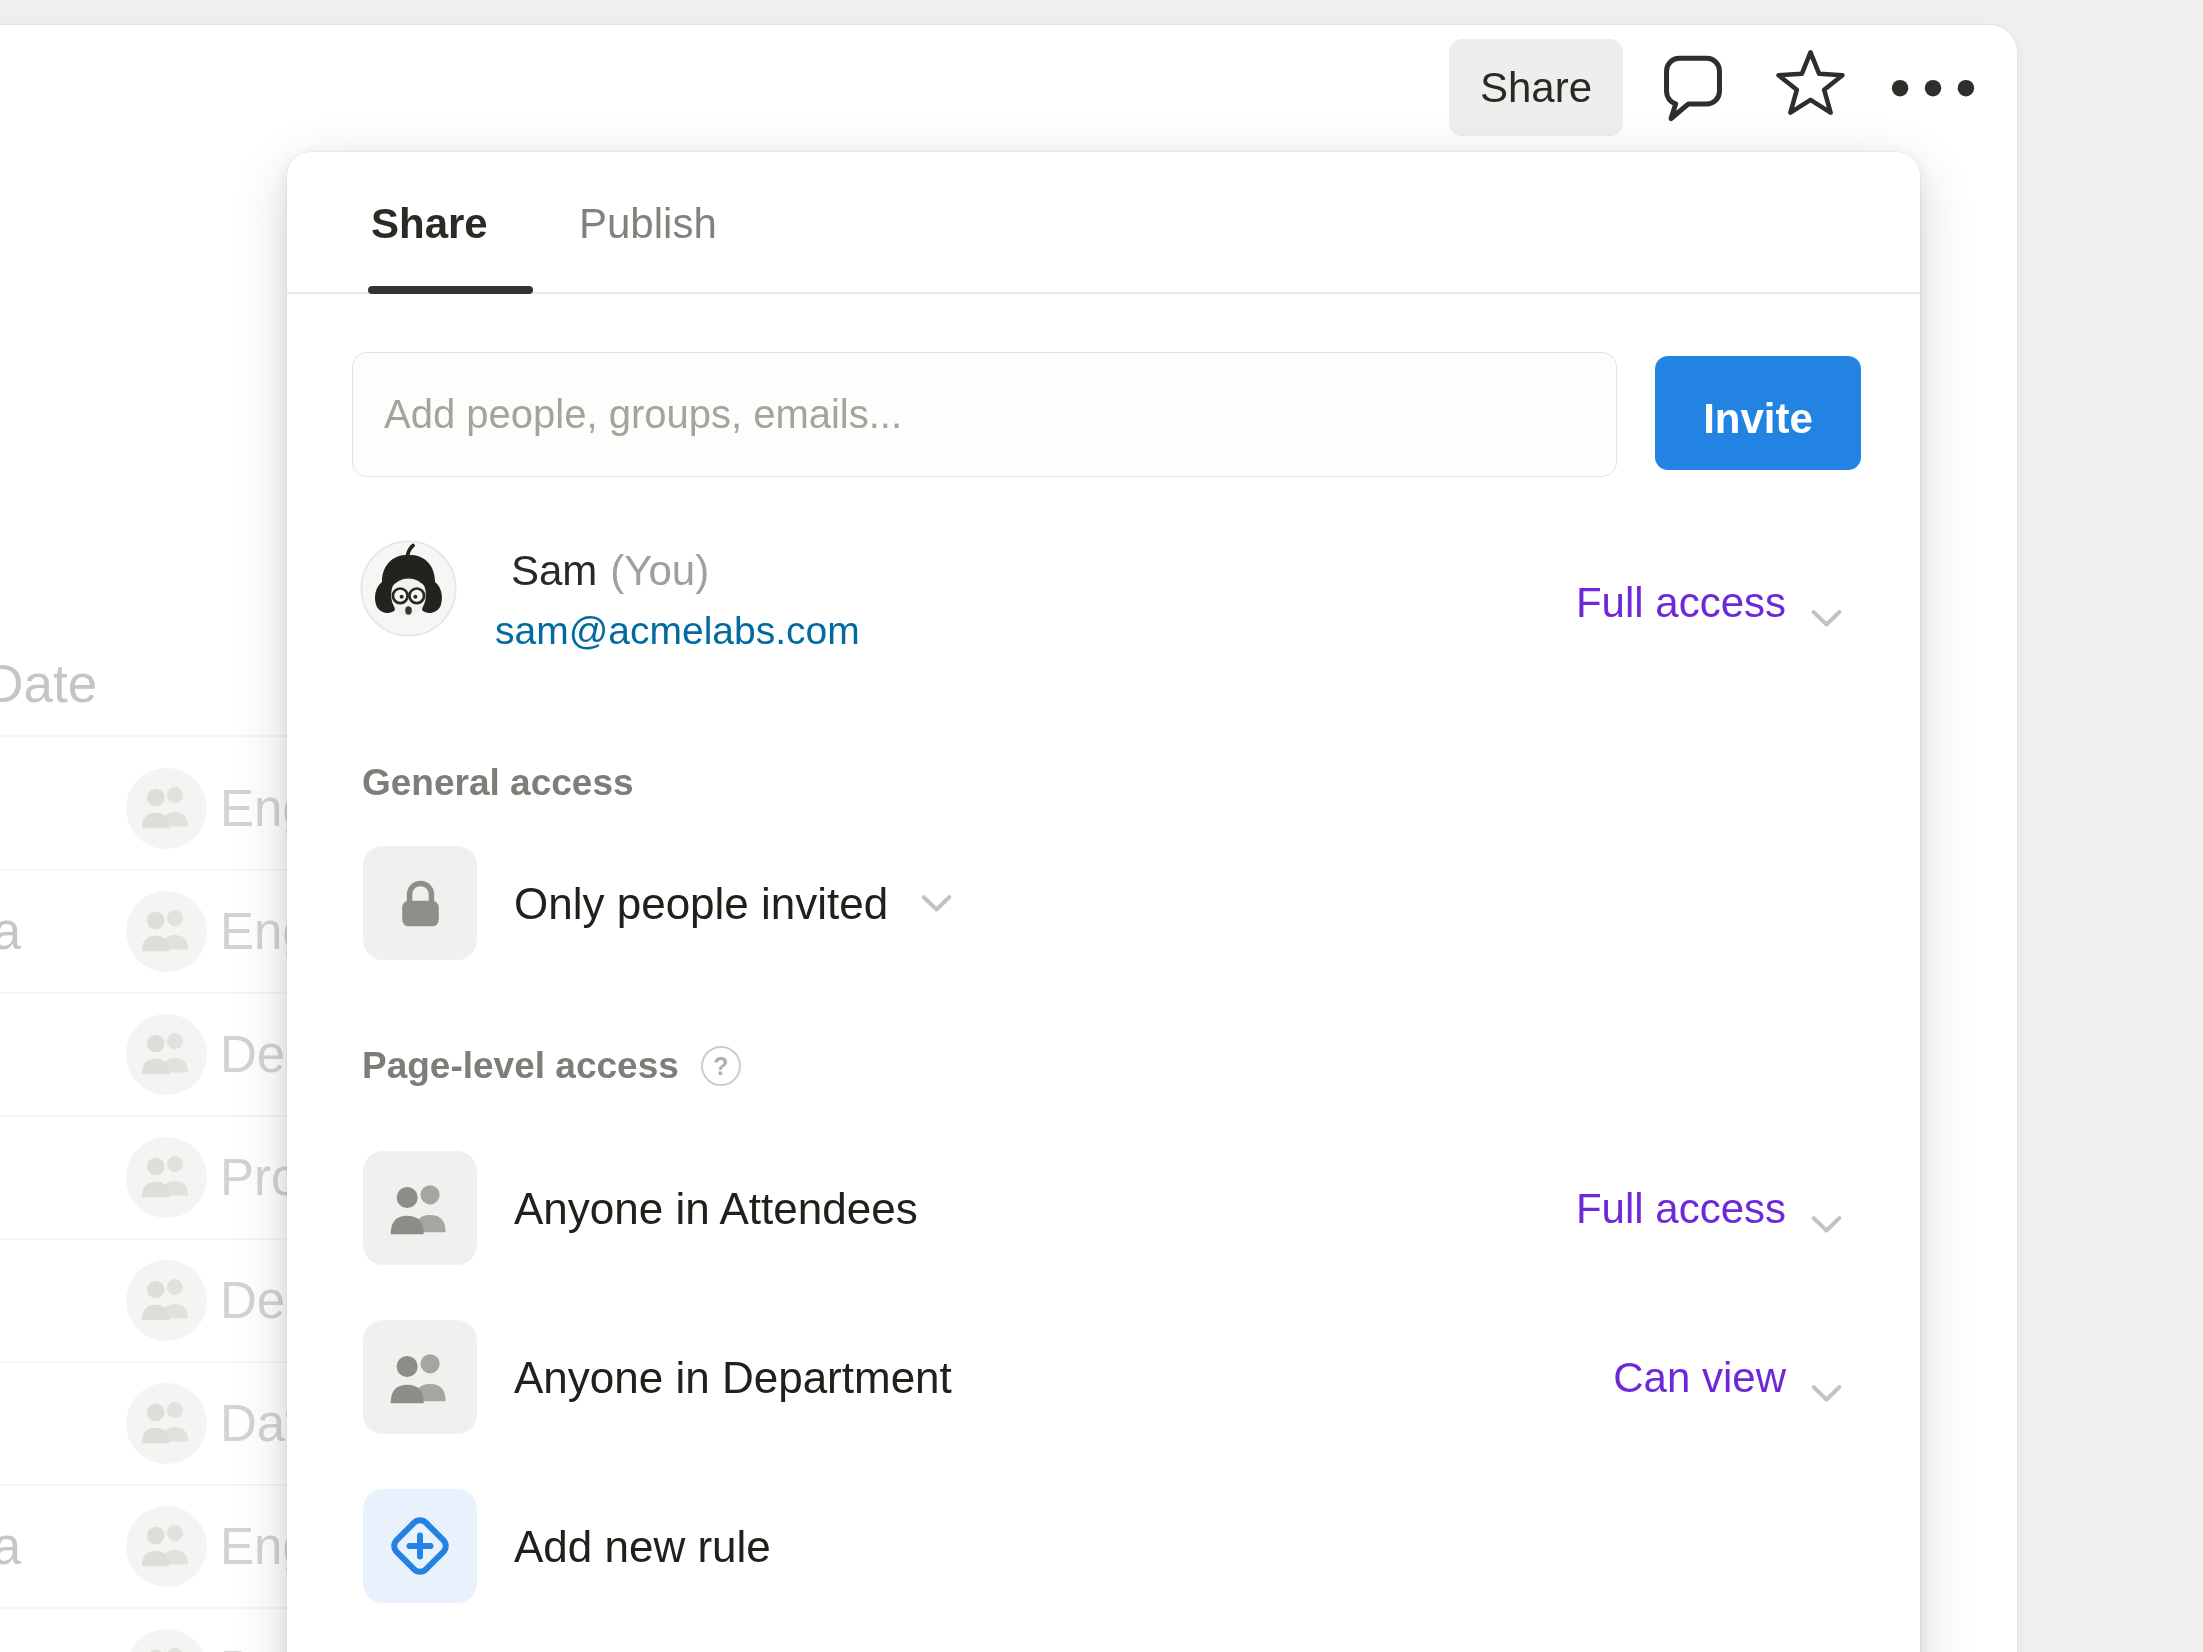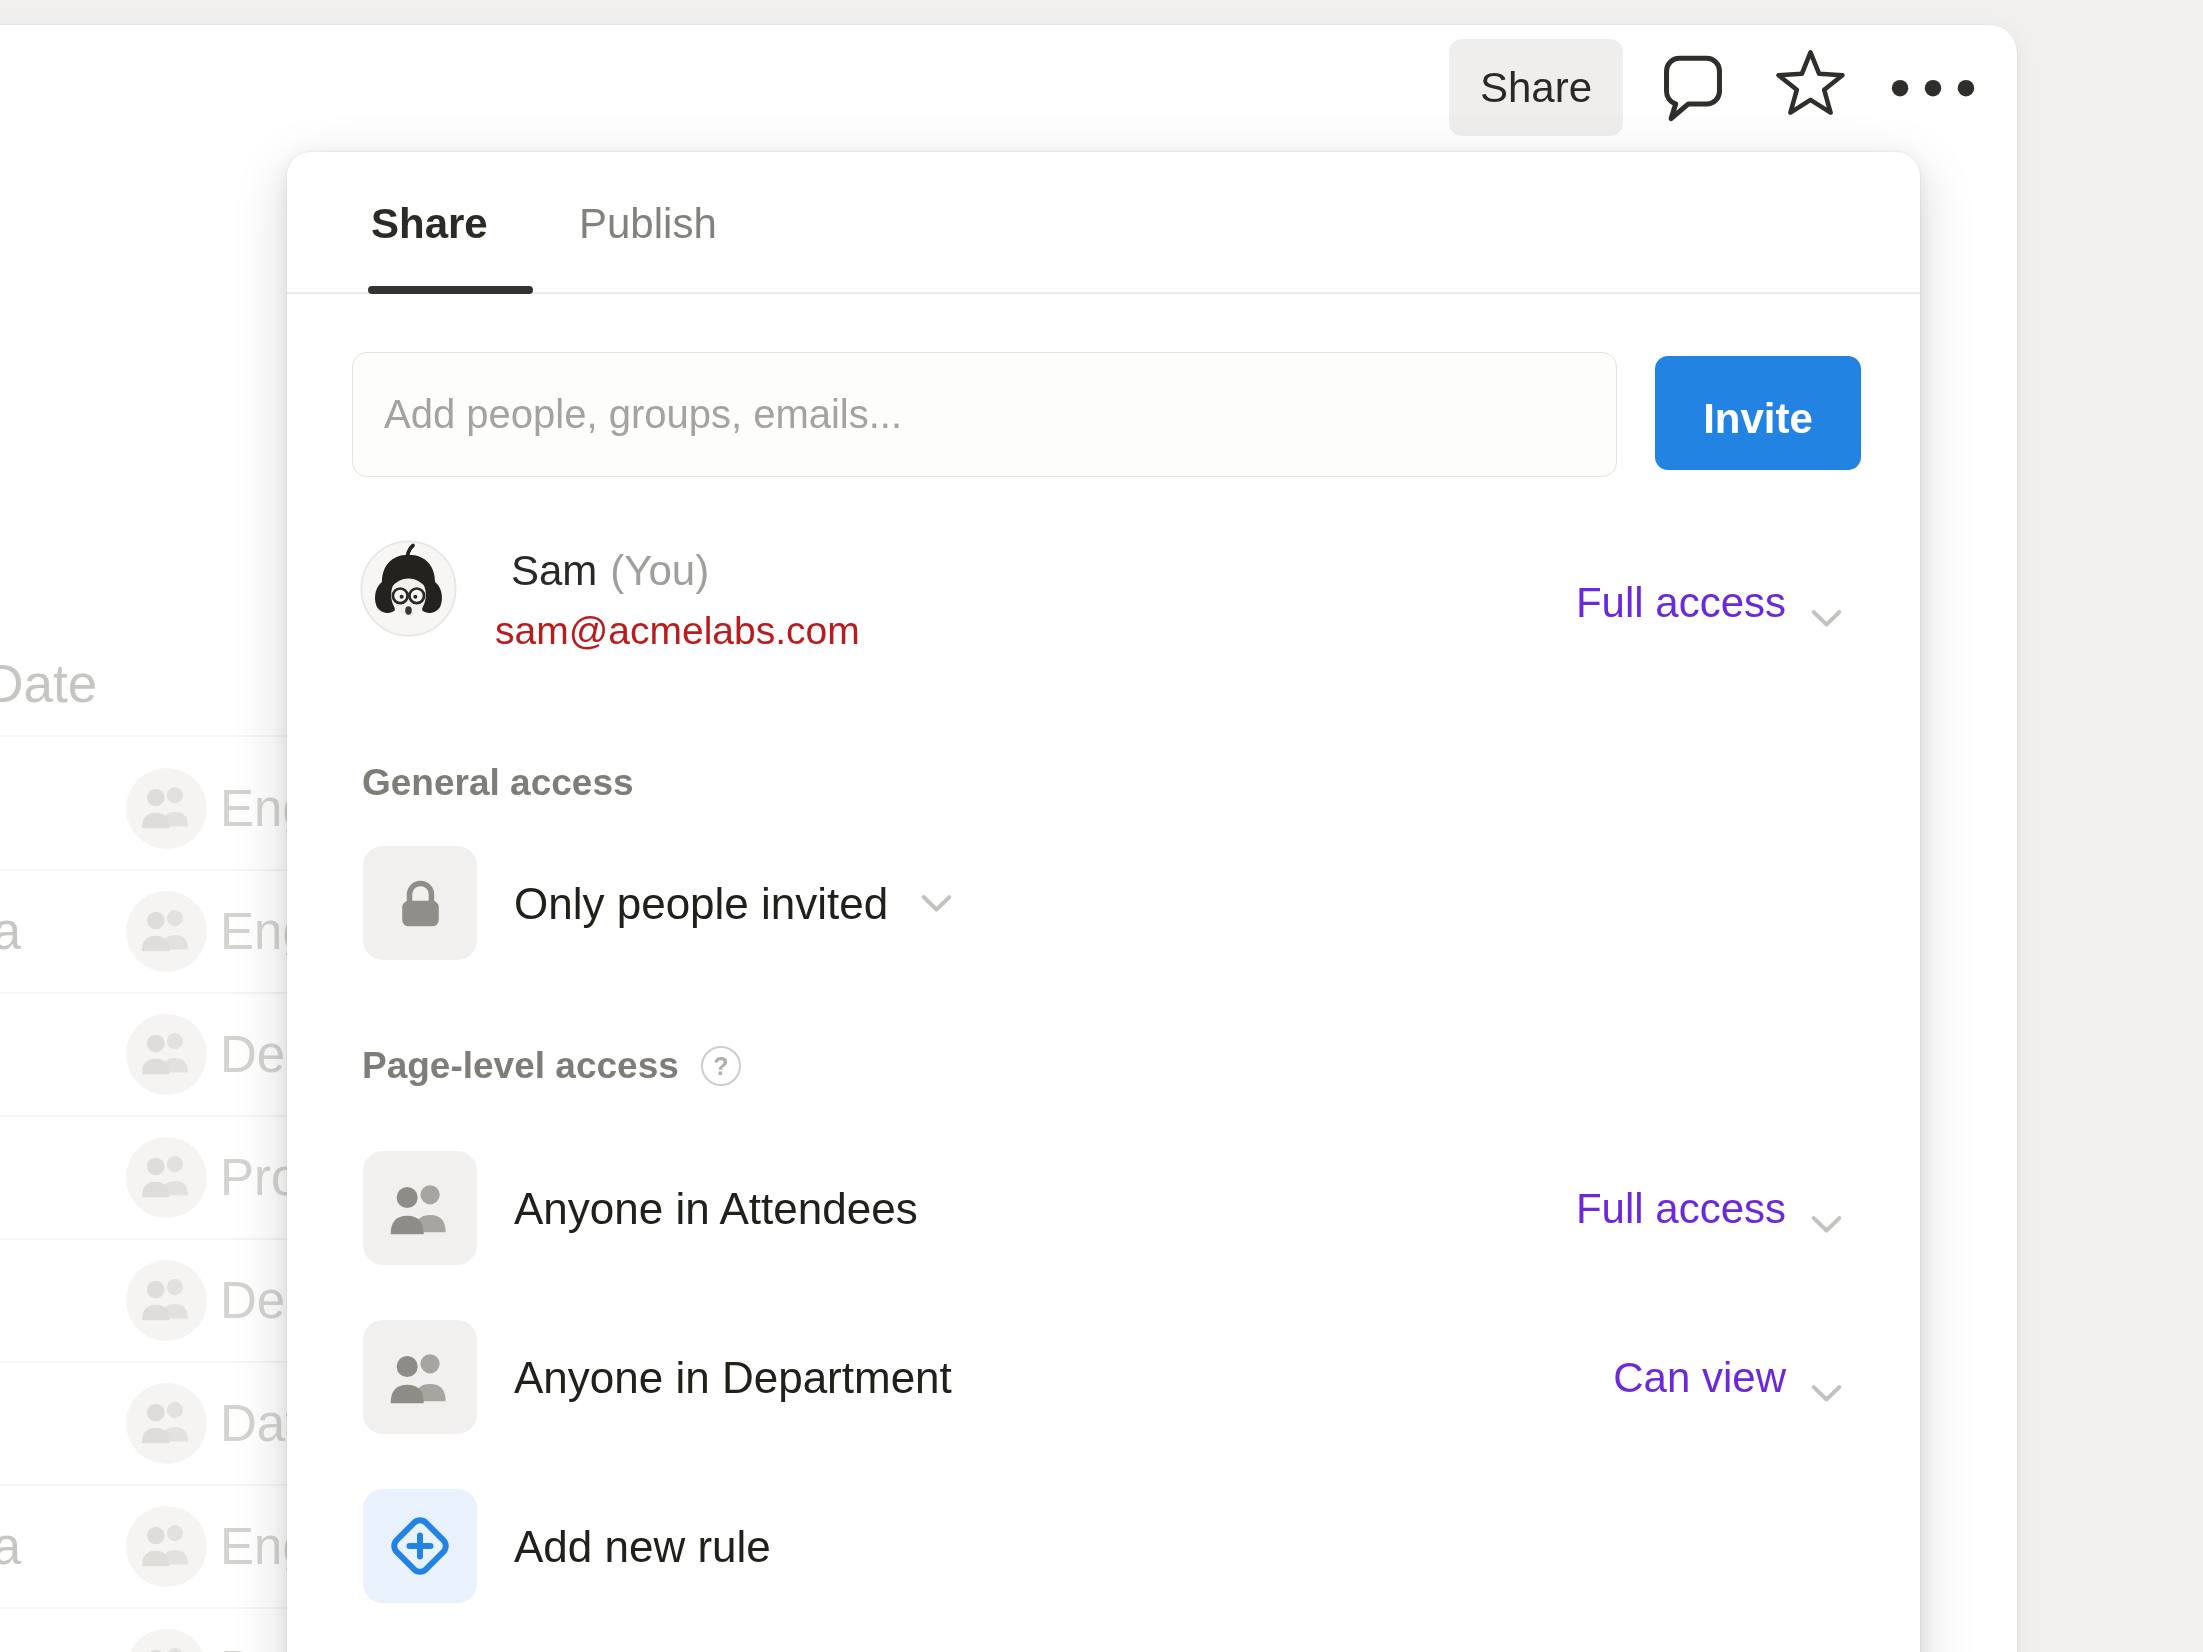--- a/index.html
+++ b/index.html
@@ -83,21 +83,21 @@
   }
 
   .avatar{position:absolute;left:73px;top:388px;width:97px;height:97px;}
   .member-name{
     position:absolute;left:208px;top:393px;
     font:500 42px/51px "Liberation Sans",sans-serif;color:#2a2925;white-space:nowrap;margin-left:16px;
   }
   .member-name .you{color:#a19f9b;font-weight:400;margin-left:13px;}
   .member-email{
     position:absolute;left:208px;top:455px;
-    font:400 39px/48px "Liberation Sans",sans-serif;color:#b91c1c;white-space:nowrap;
+    font:400 39px/48px "Liberation Sans",sans-serif;color:#0369a1;white-space:nowrap;
   }
   .access{
     position:absolute;right:77px;display:flex;align-items:flex-end;gap:24px;height:53px;
     font:400 42px/53px "Liberation Sans",sans-serif;color:#6d28d9;white-space:nowrap;
     cursor:pointer;
   }
   .access-owner{top:424px;}
   .access-attendees{top:1030px;}
   .access-department{top:1199px;}
   .chev{width:33px;height:21px;display:block;}

